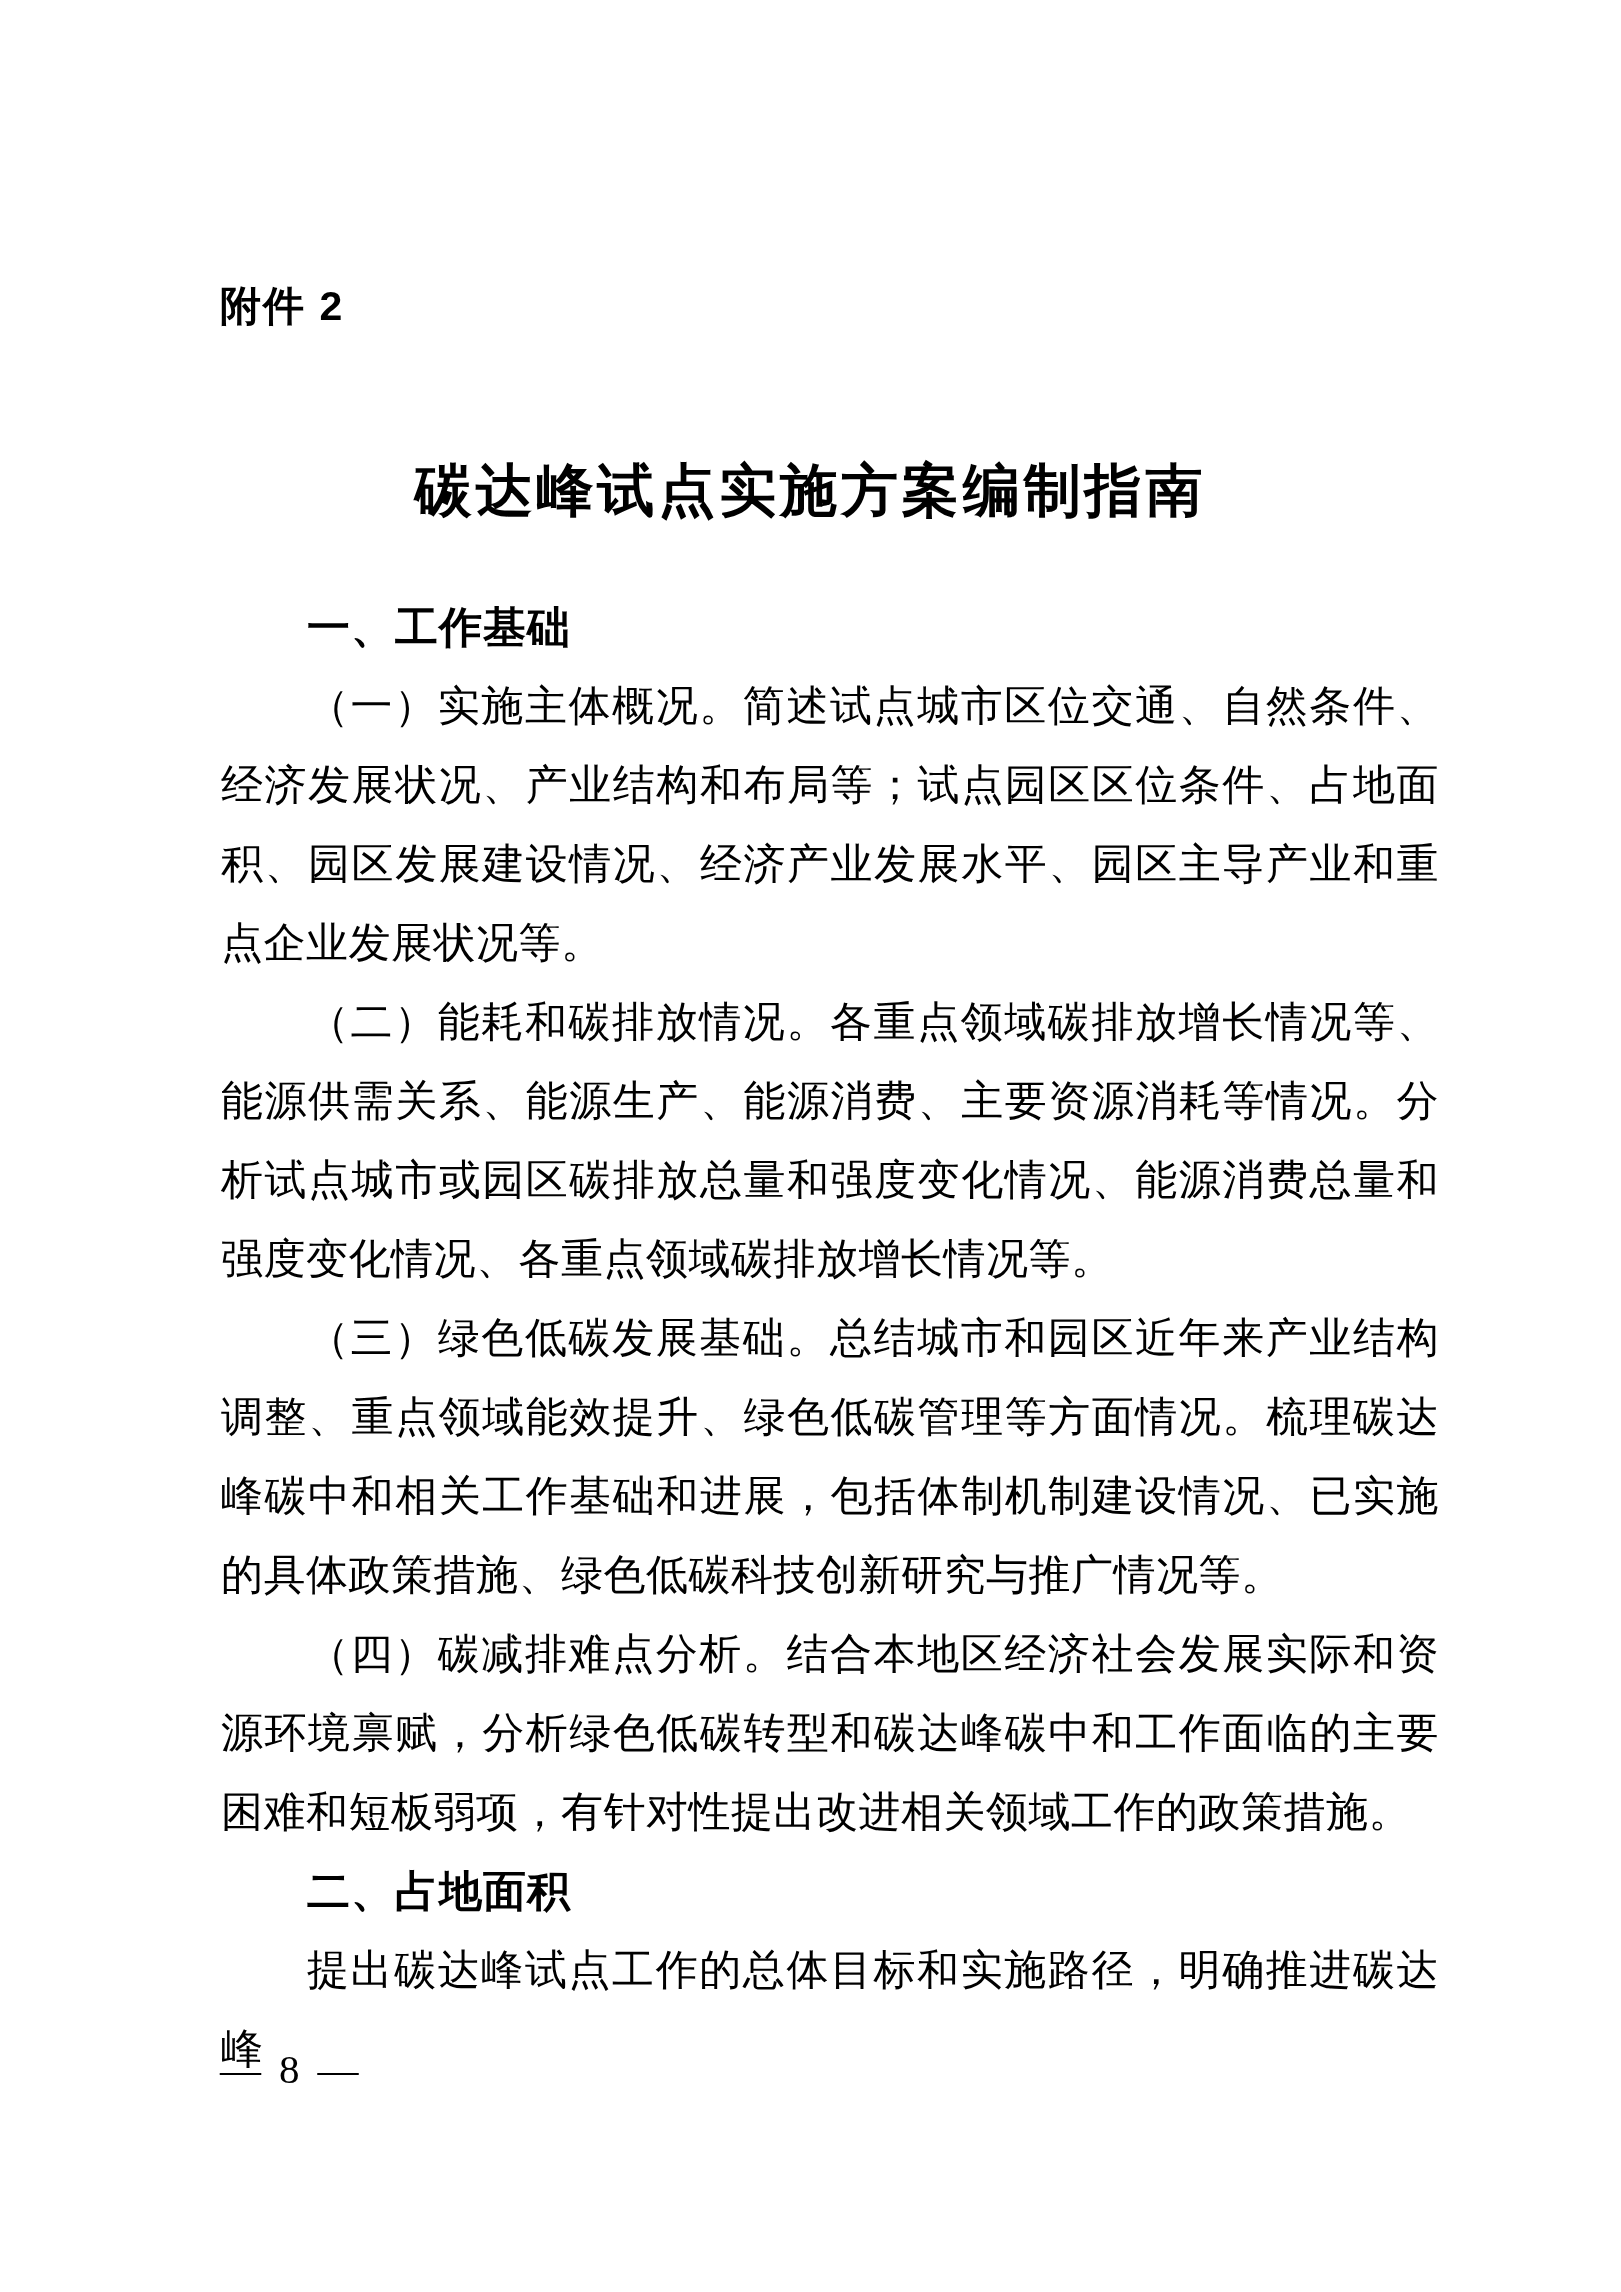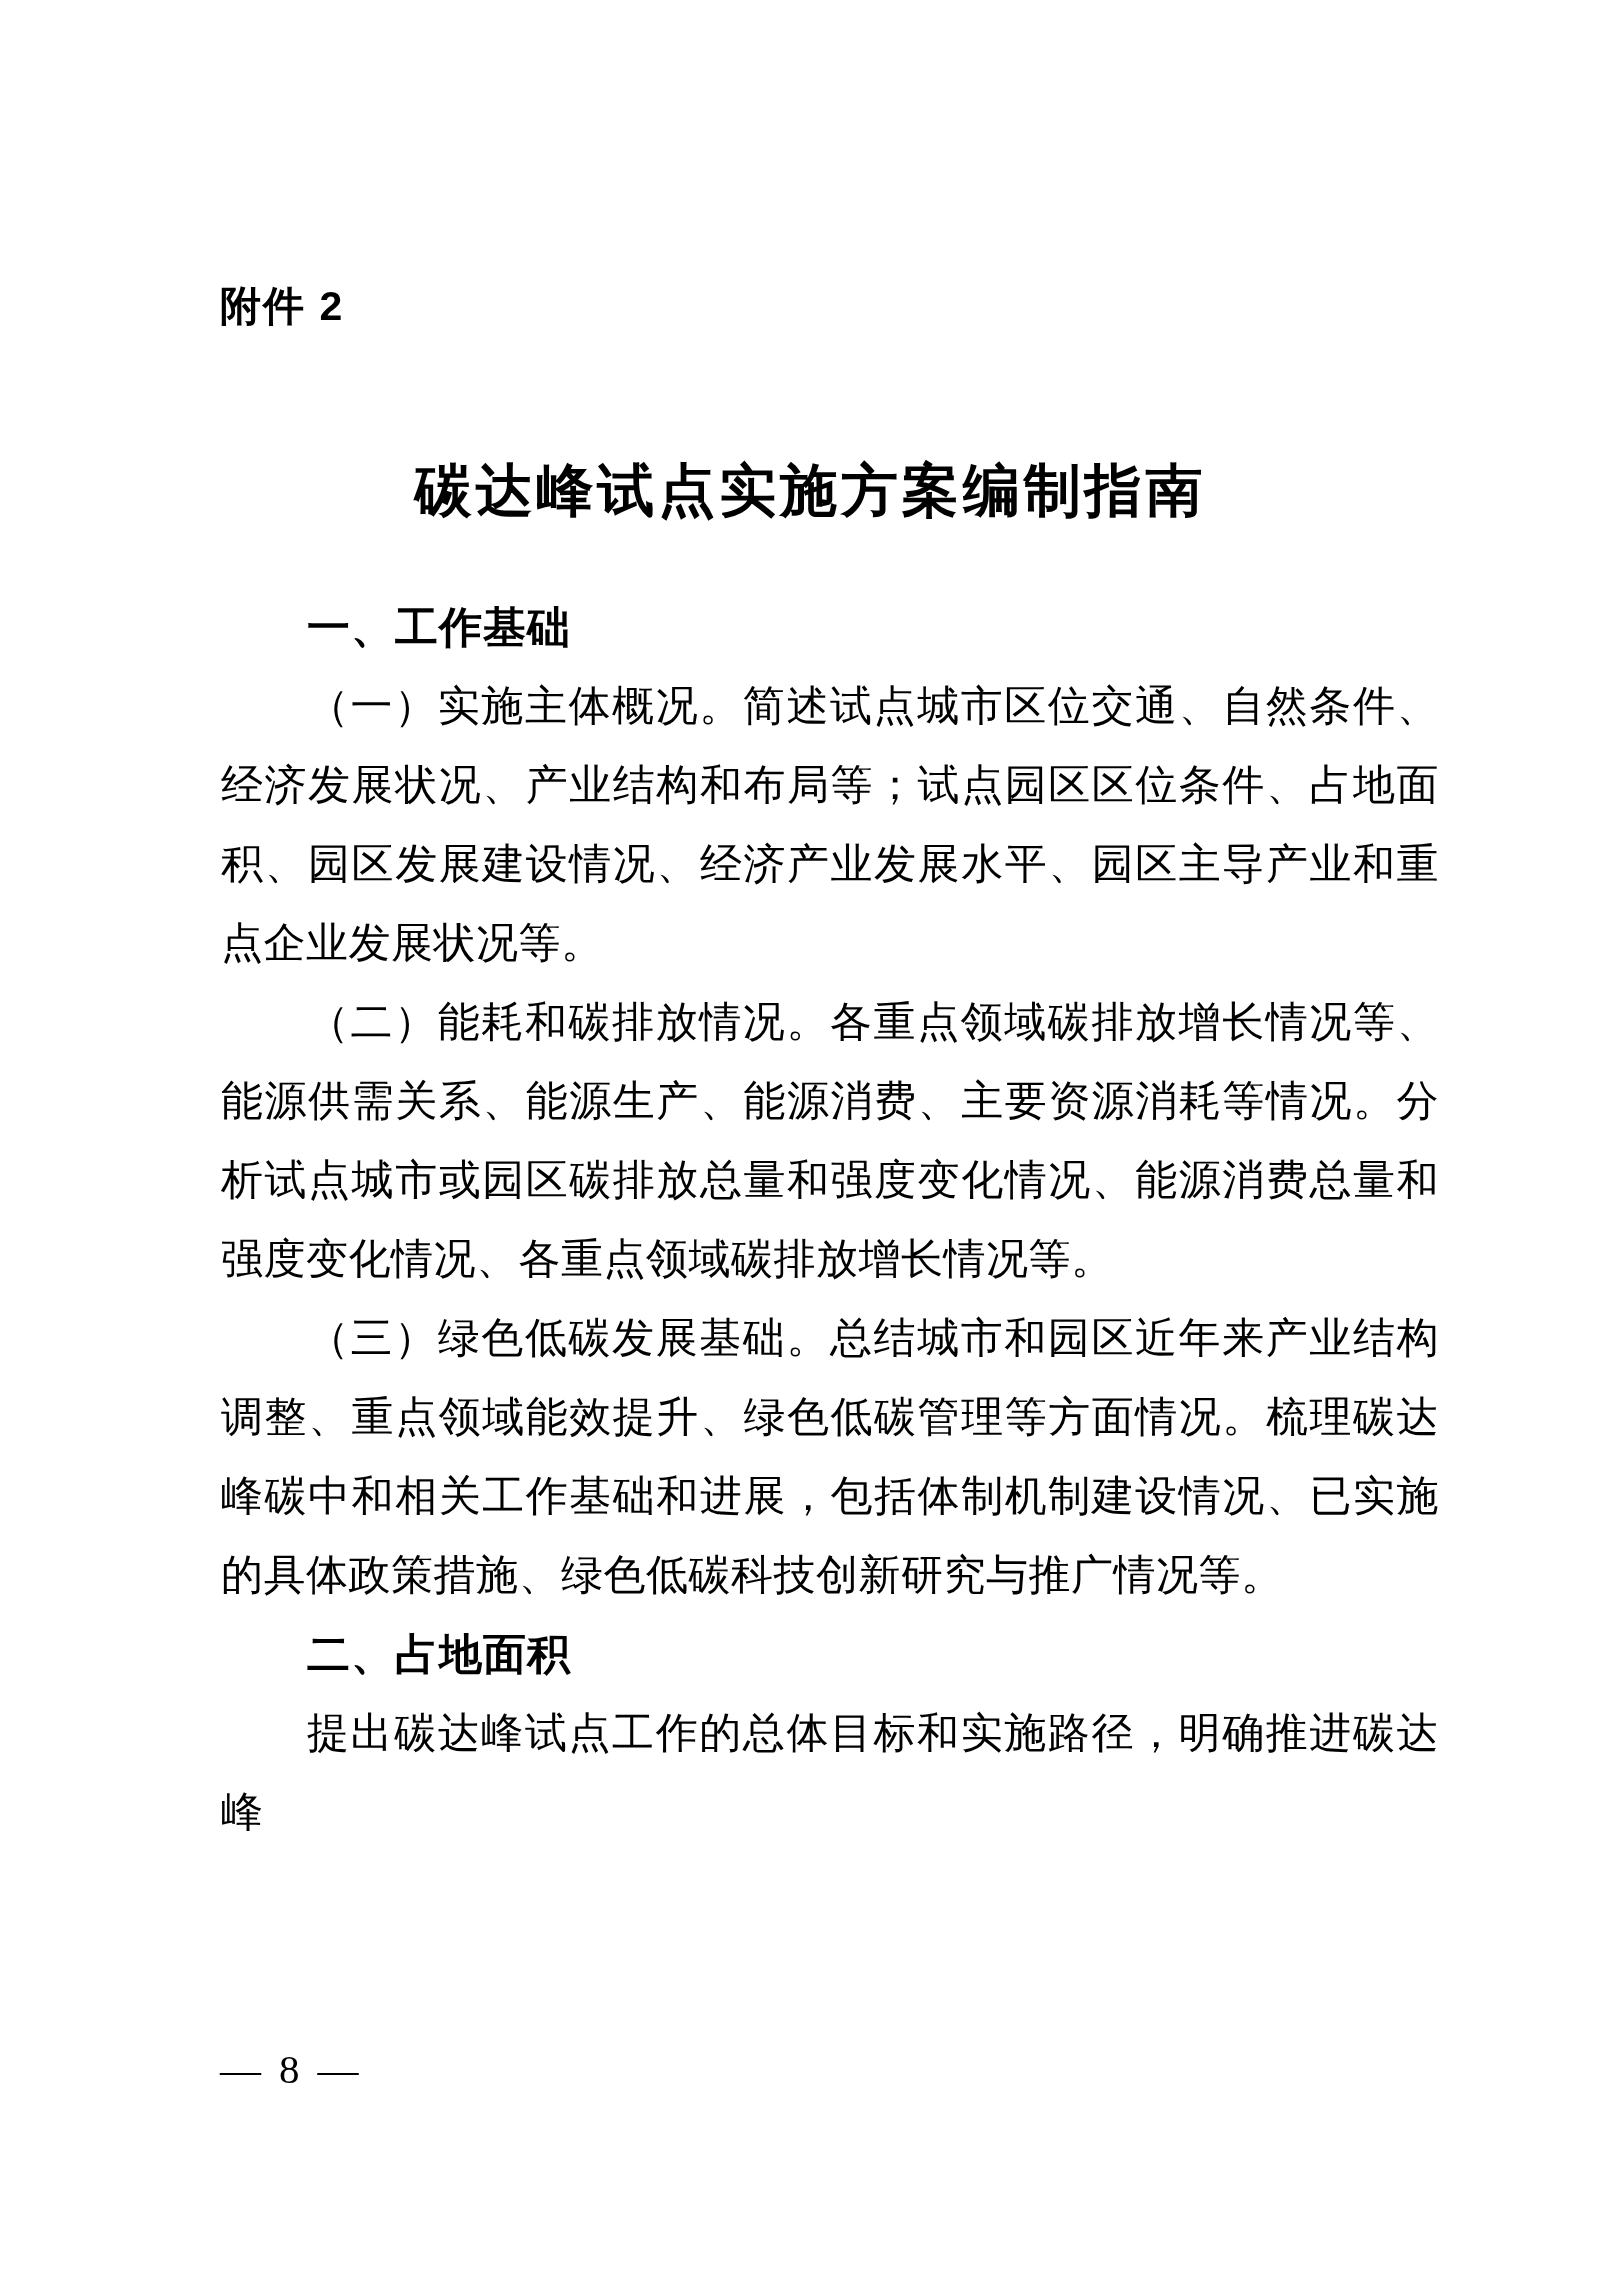--- a/index.html
+++ b/index.html
@@ -91,20 +91,21 @@
   <div class="content">
 
     <h2>一、工作基础</h2>
 
     <p><span class="lead">（一）实施主体概况。</span><span>简述试点城市区位交通、自然条件、经济发展状况、产业结构和布局等；试点园区区位条件、占地面积、园区发展建设情况、经济产业发展水平、园区主导产业和重点企业发展状况等。</span></p>
 
     <p><span class="lead">（二）能耗和碳排放情况。</span><span>各重点领域碳排放增长情况等、能源供需关系、能源生产、能源消费、主要资源消耗等情况。分析试点城市或园区碳排放总量和强度变化情况、能源消费总量和强度变化情况、各重点领域碳排放增长情况等。</span></p>
 
     <p><span class="lead">（三）绿色低碳发展基础。</span><span>总结城市和园区近年来产业结构调整、重点领域能效提升、绿色低碳管理等方面情况。梳理碳达峰碳中和相关工作基础和进展，包括体制机制建设情况、已实施的具体政策措施、绿色低碳科技创新研究与推广情况等。</span></p>
 
+    <p><span class="lead">（四）碳减排难点分析。</span><span>结合本地区经济社会发展实际和资源环境禀赋，分析绿色低碳转型和碳达峰碳中和工作面临的主要困难和短板弱项，有针对性提出改进相关领域工作的政策措施。</span></p>
 
     <h2>二、占地面积</h2>
 
     <p><span>提出碳达峰试点工作的总体目标和实施路径，明确推进碳达峰</span></p>
 
   </div>
 
   <div class="page-number">— 8 —</div>
 
 </div>

